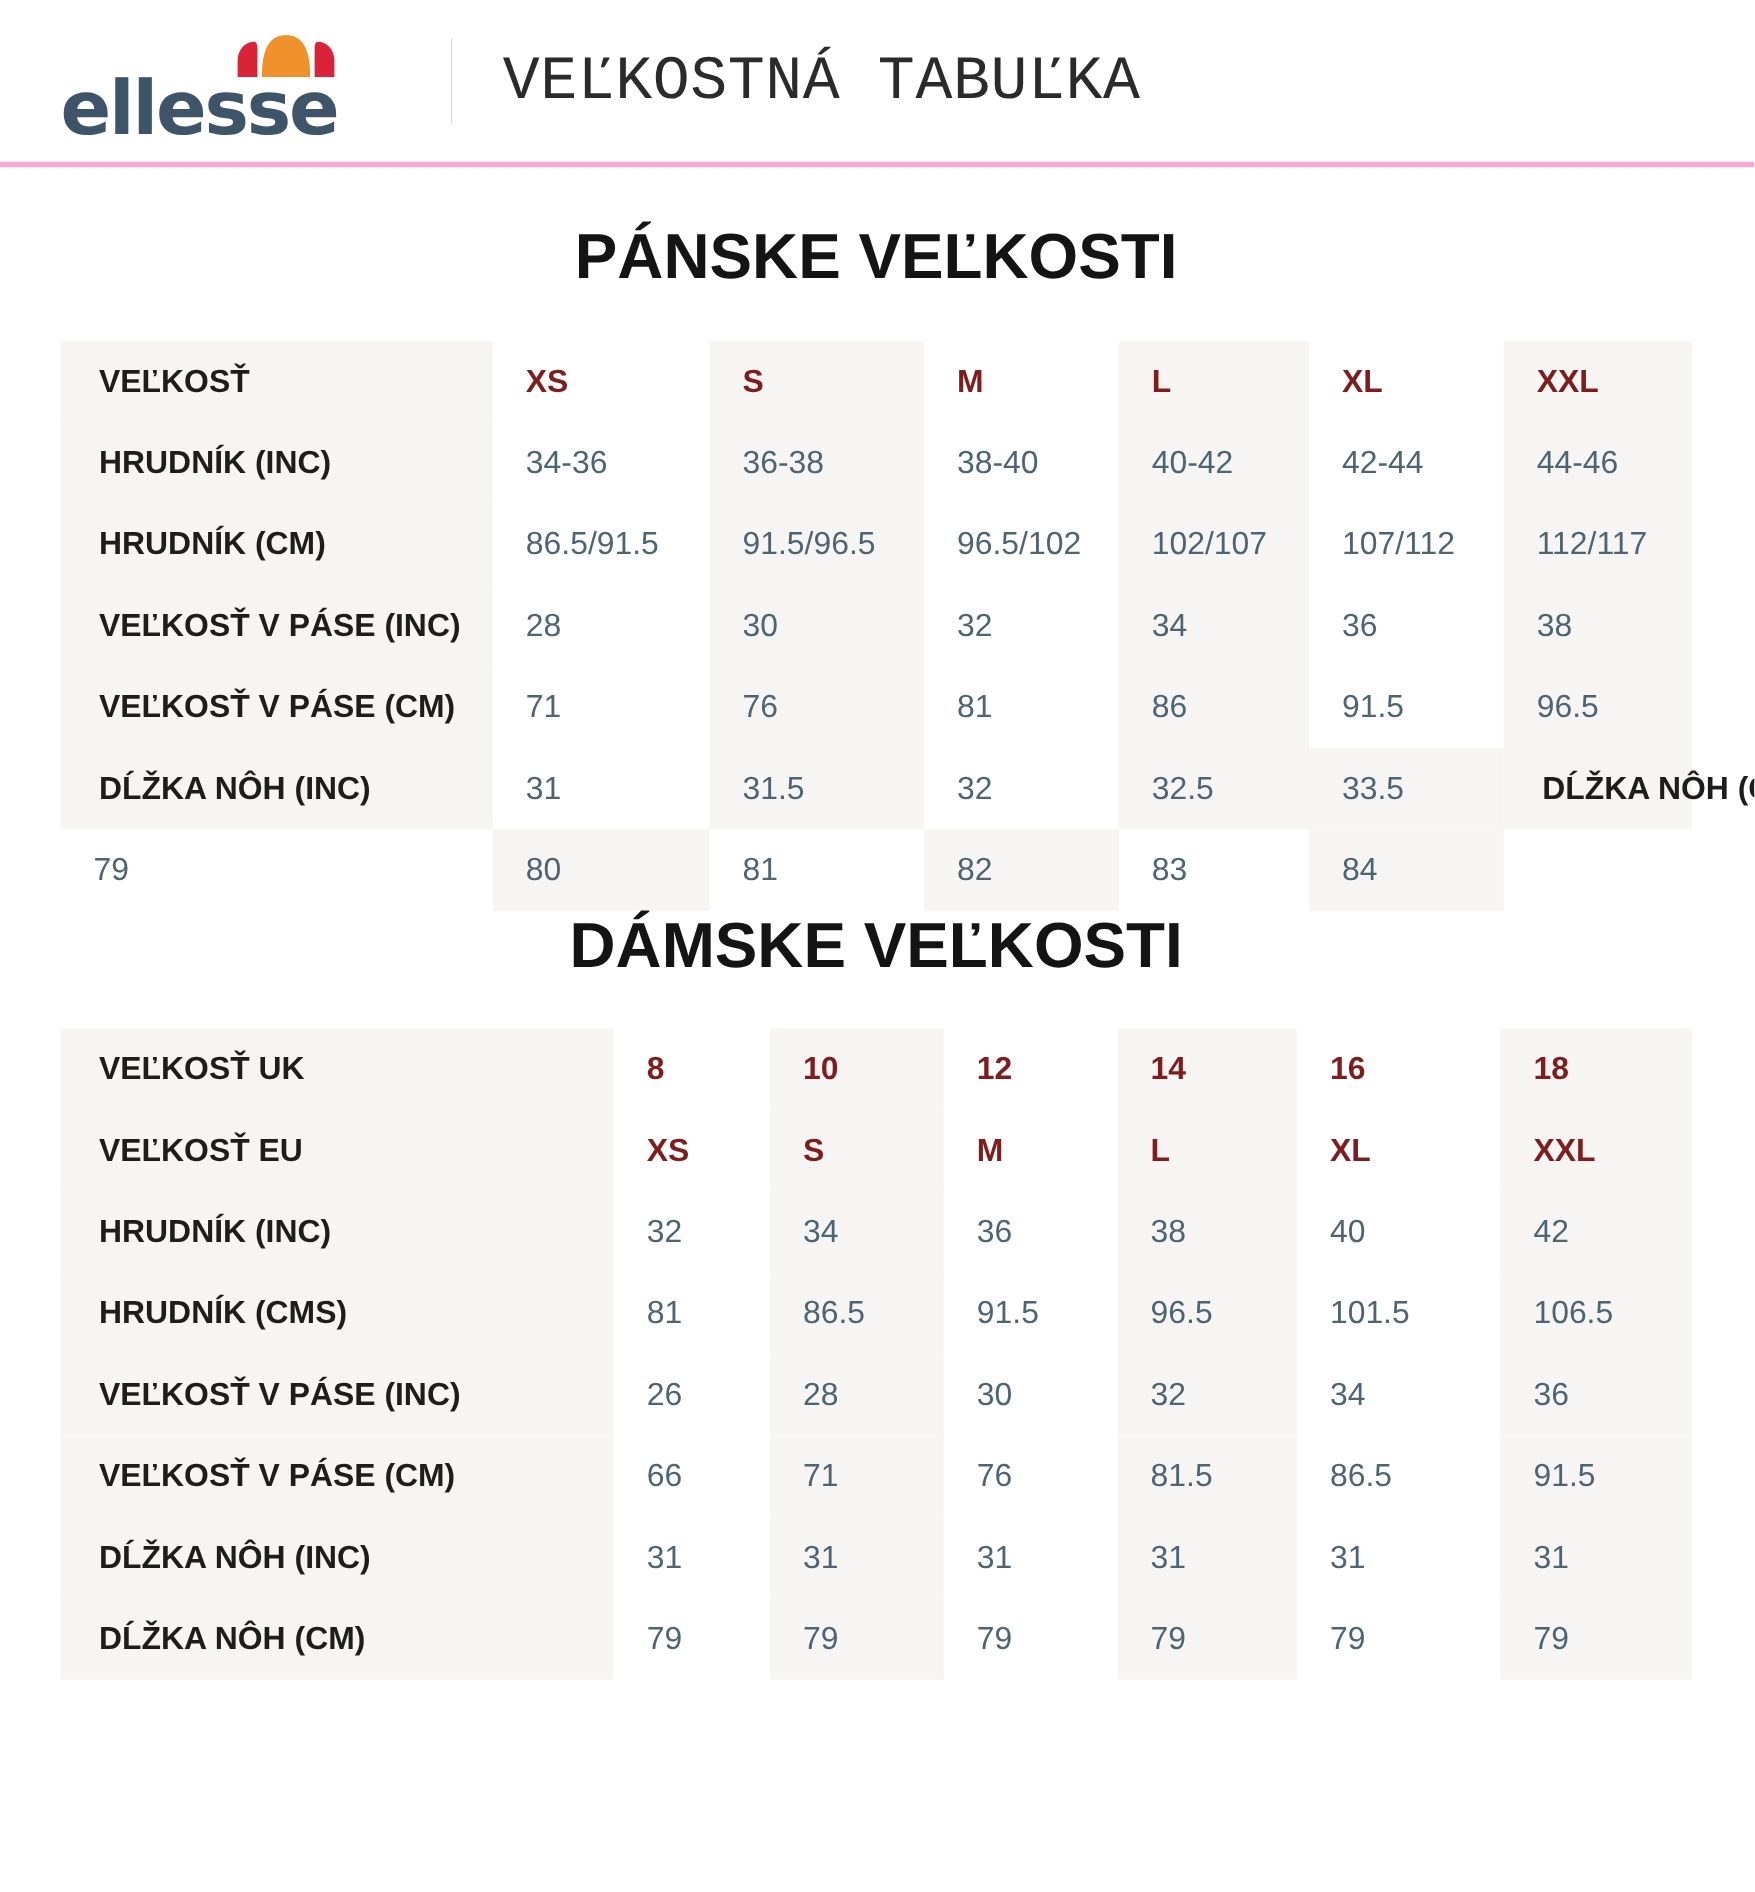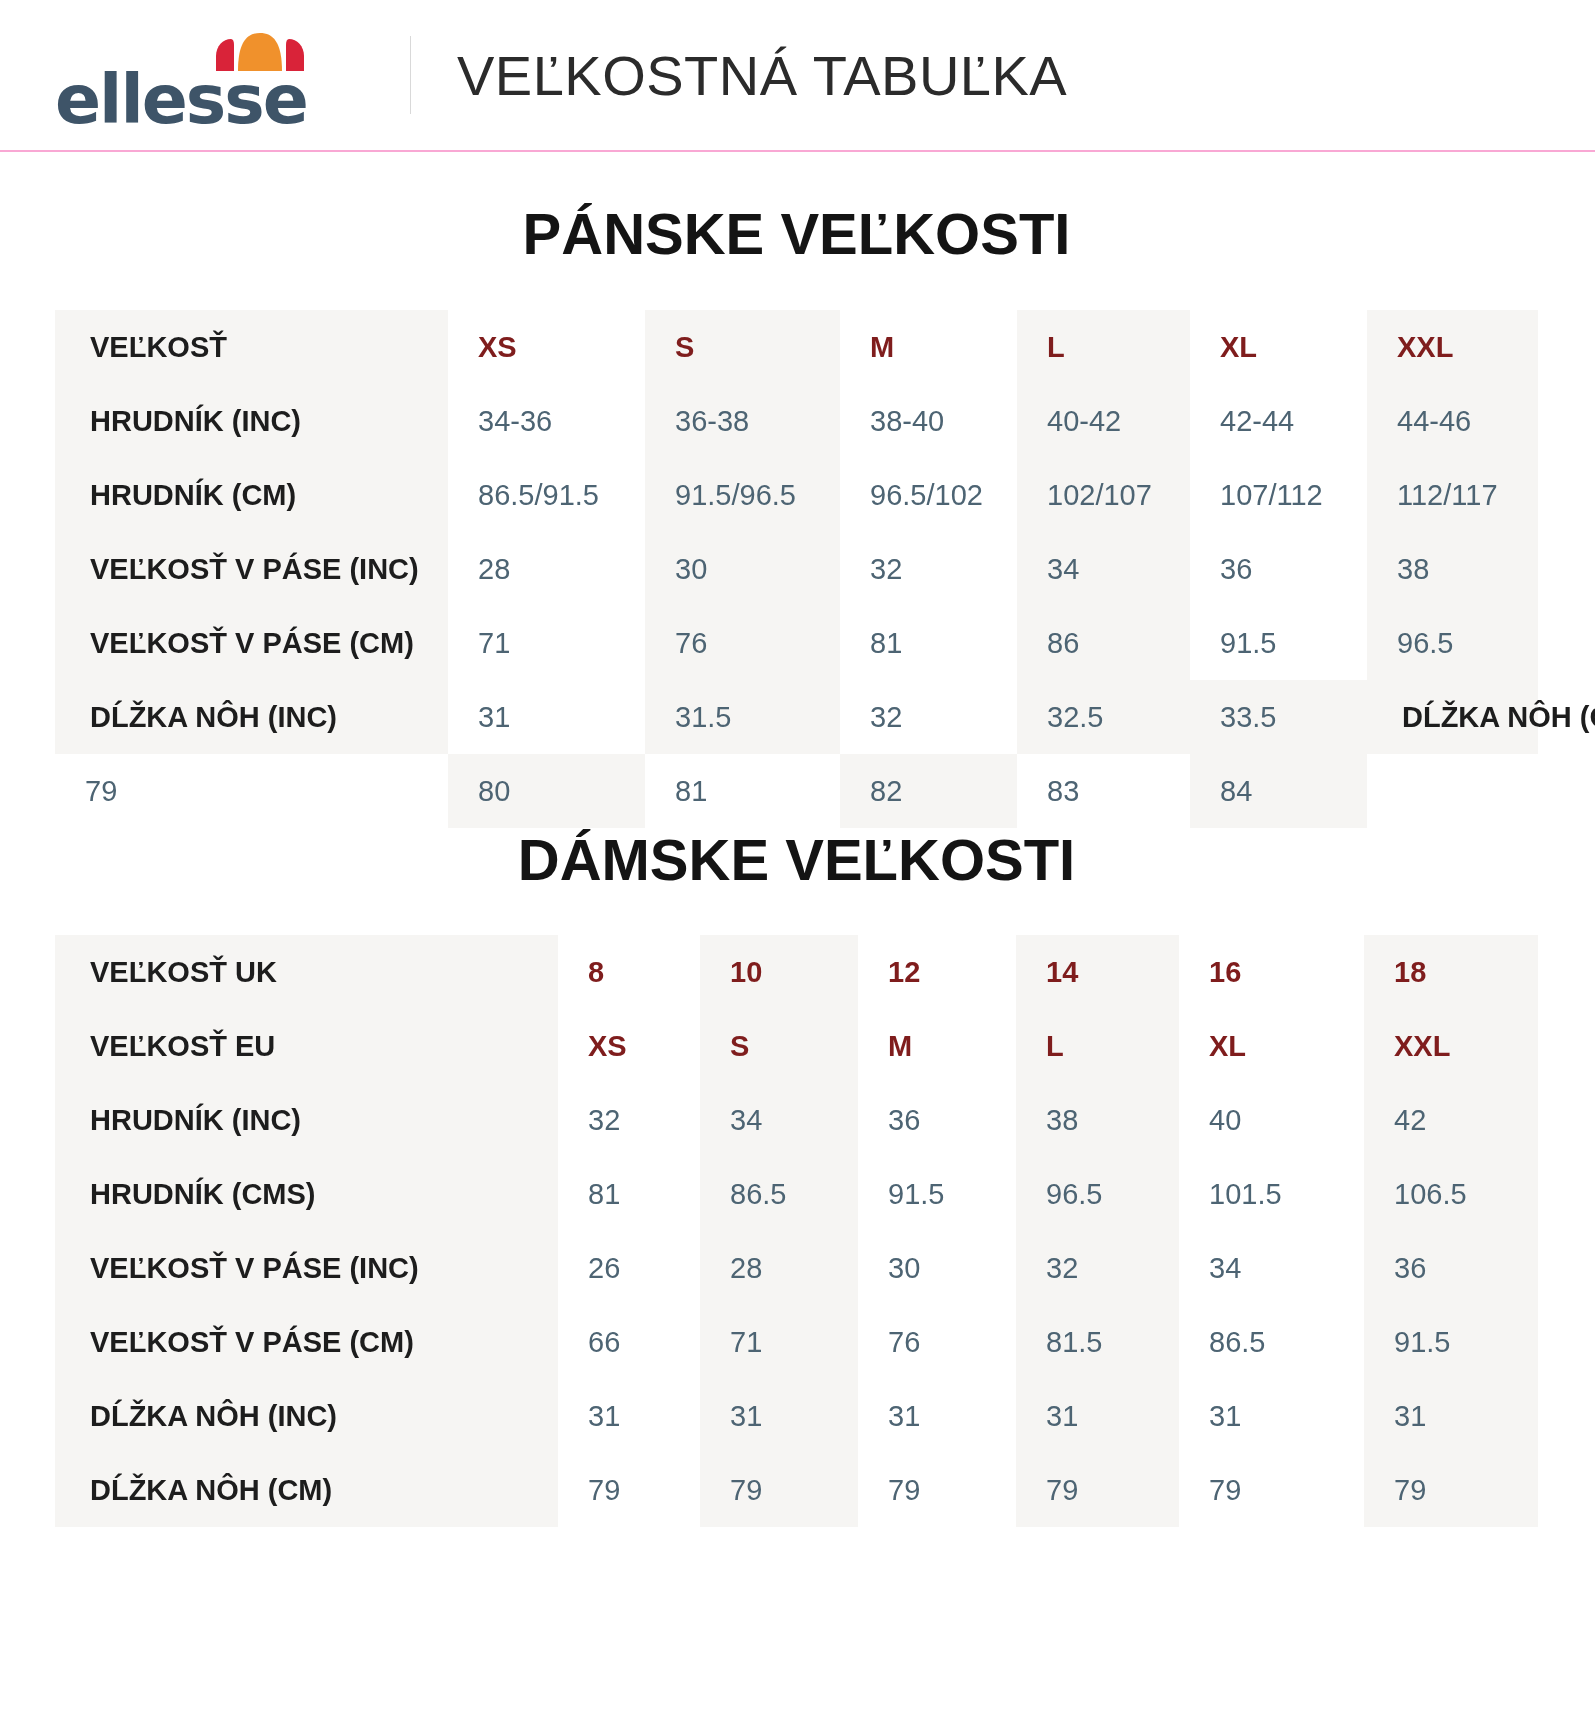--- a/index.html
+++ b/index.html
@@ -4,31 +4,31 @@
 <style>
   html,body { margin:0; padding:0; background:#ffffff; }
   .page {
     width:1595px; height:1720px; background:#ffffff; overflow:hidden;
     font-family:"Liberation Sans","DejaVu Sans",sans-serif;
     -webkit-font-smoothing:antialiased;
   }
   
   .hdr {
     height:152px; box-sizing:border-box; padding-left:55px;
-    border-bottom:2px solid #f9a8d4;
+    border-bottom:5px solid #f9a8d4;
     display:flex; align-items:center;
   }
   .logo-svg { display:block; }
   .hdr-sep {
     width:1px; height:78px; background:#d9d9d9;
     margin-left:55px; margin-right:46px; flex:0 0 auto;
   }
   .page-title {
     font-size:56px; font-weight:300; color:#2b2b2b;
-    letter-spacing:0.5px; white-space:nowrap;
+    letter-spacing:0.5px; white-space:nowrap;font-family:Liberation Mono, monospace;
   }
   
   .main { padding:0 57px 0 55px;text-align:center; }
   .sec-heading {
     font-size:58px; line-height:64px; font-weight:bold; color:#141414;
     letter-spacing:0px; margin:0; white-space:nowrap;
   }
   .sec-heading.mens   { margin-top:50px; }
   .sec-heading.womens { }
   

